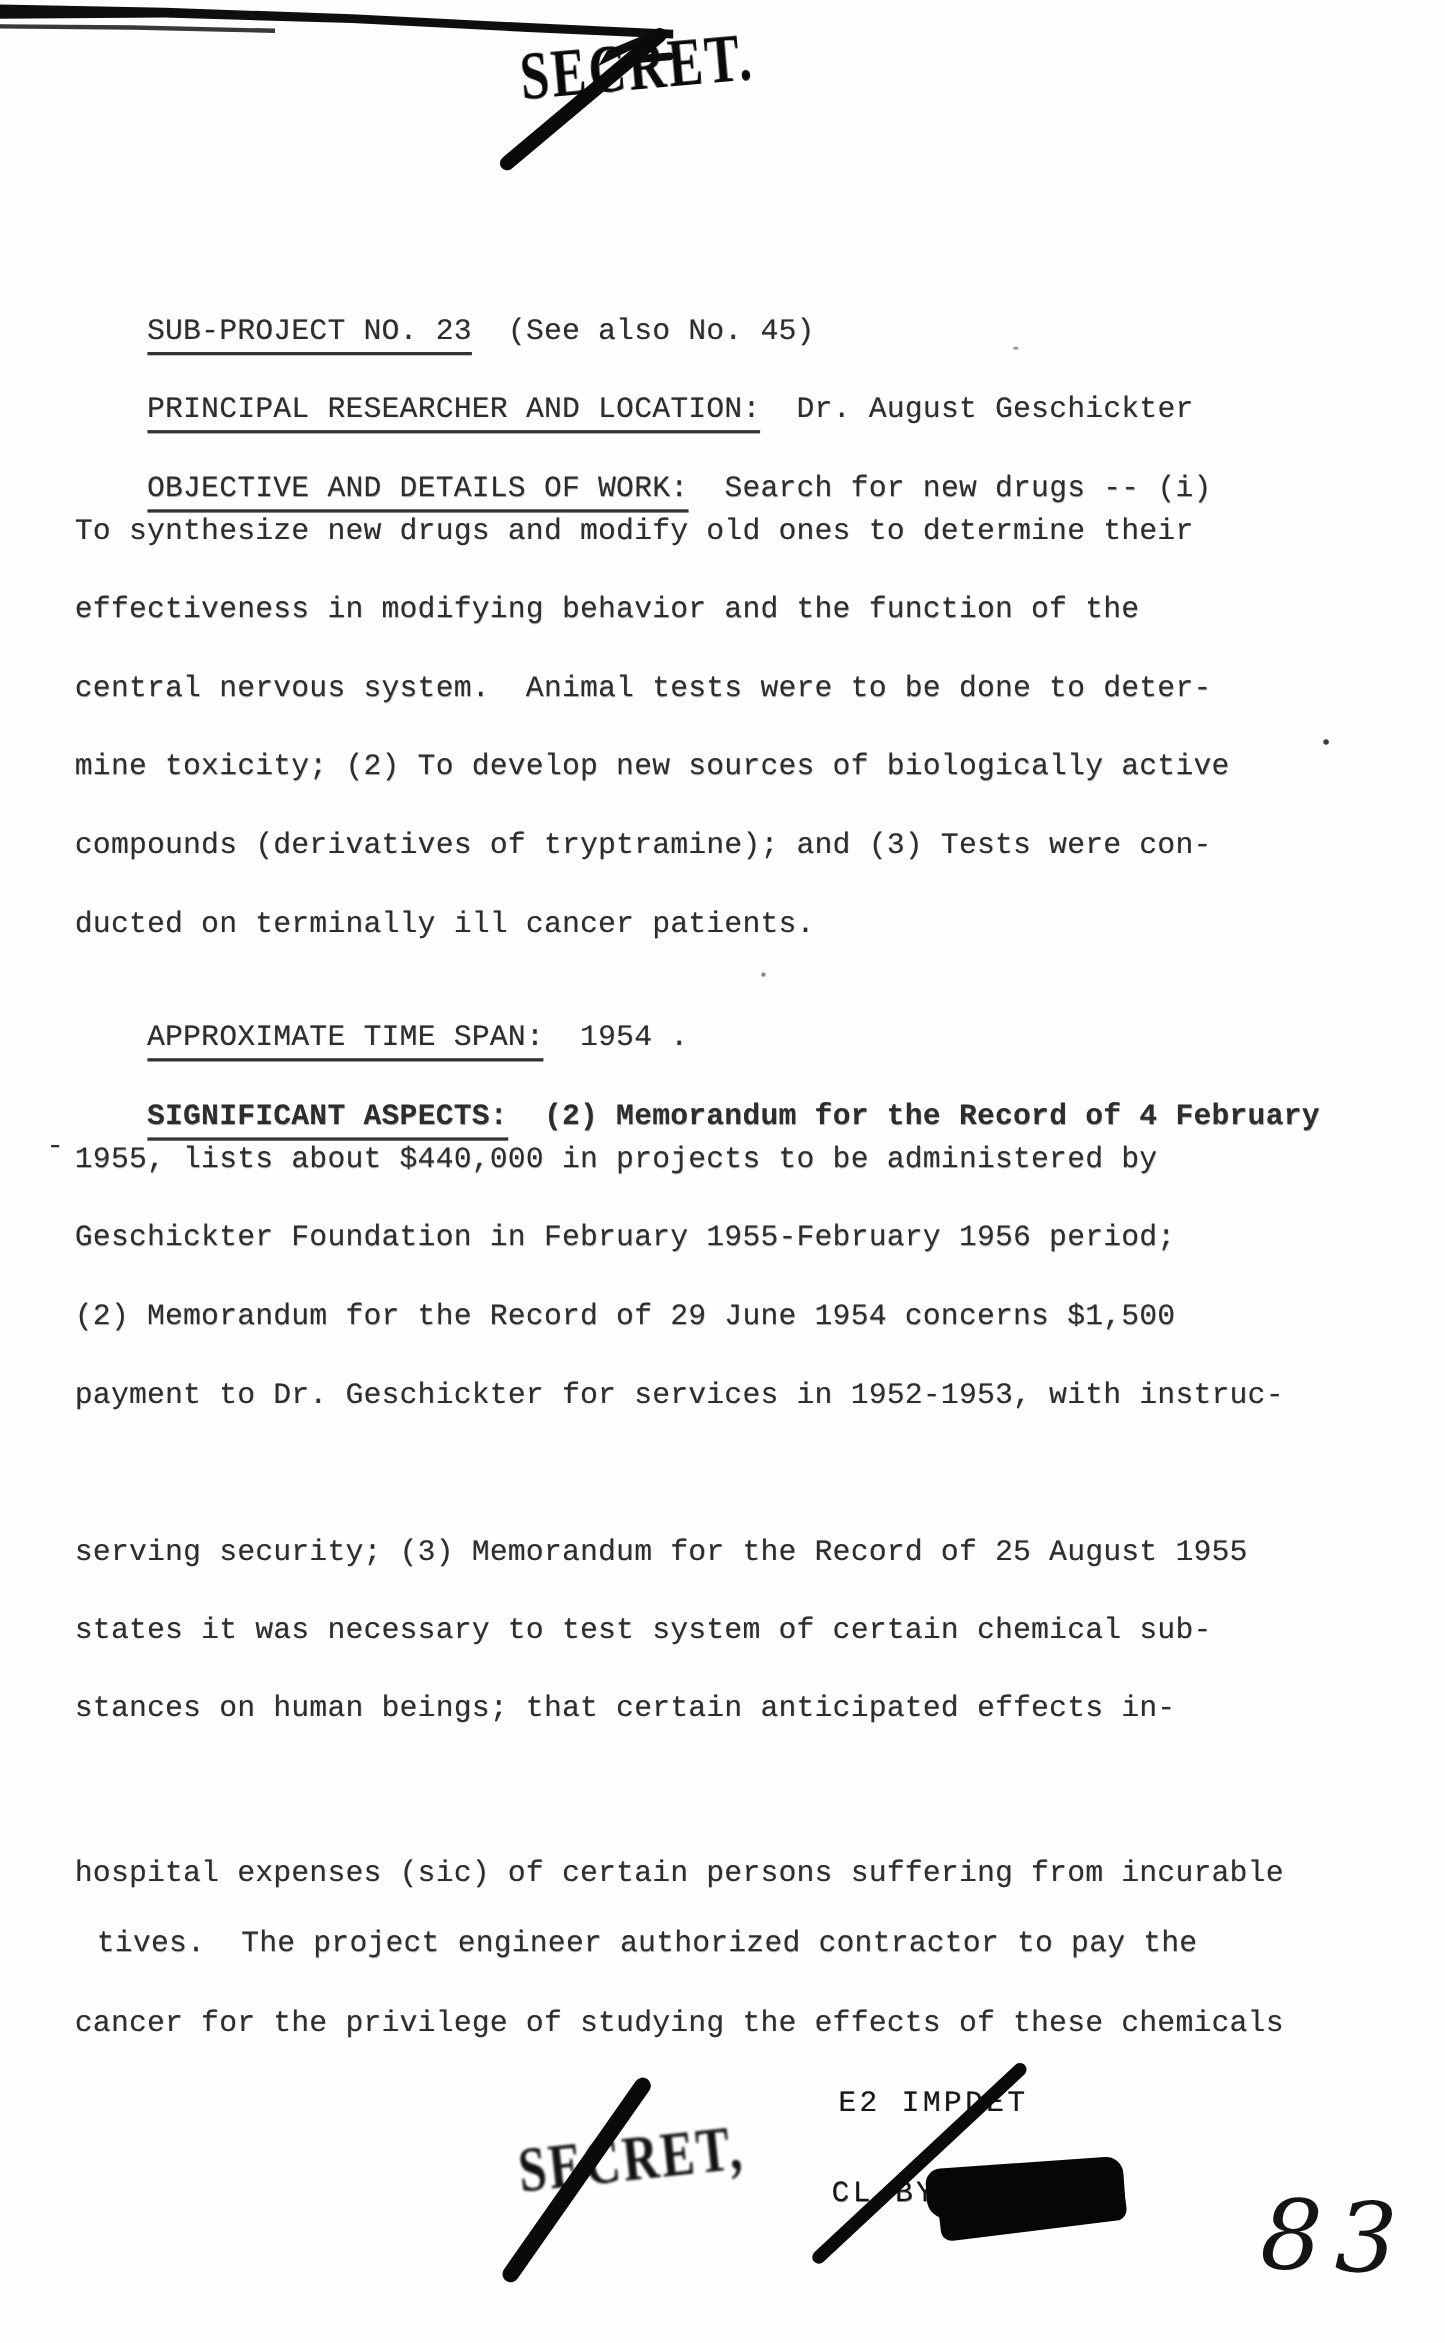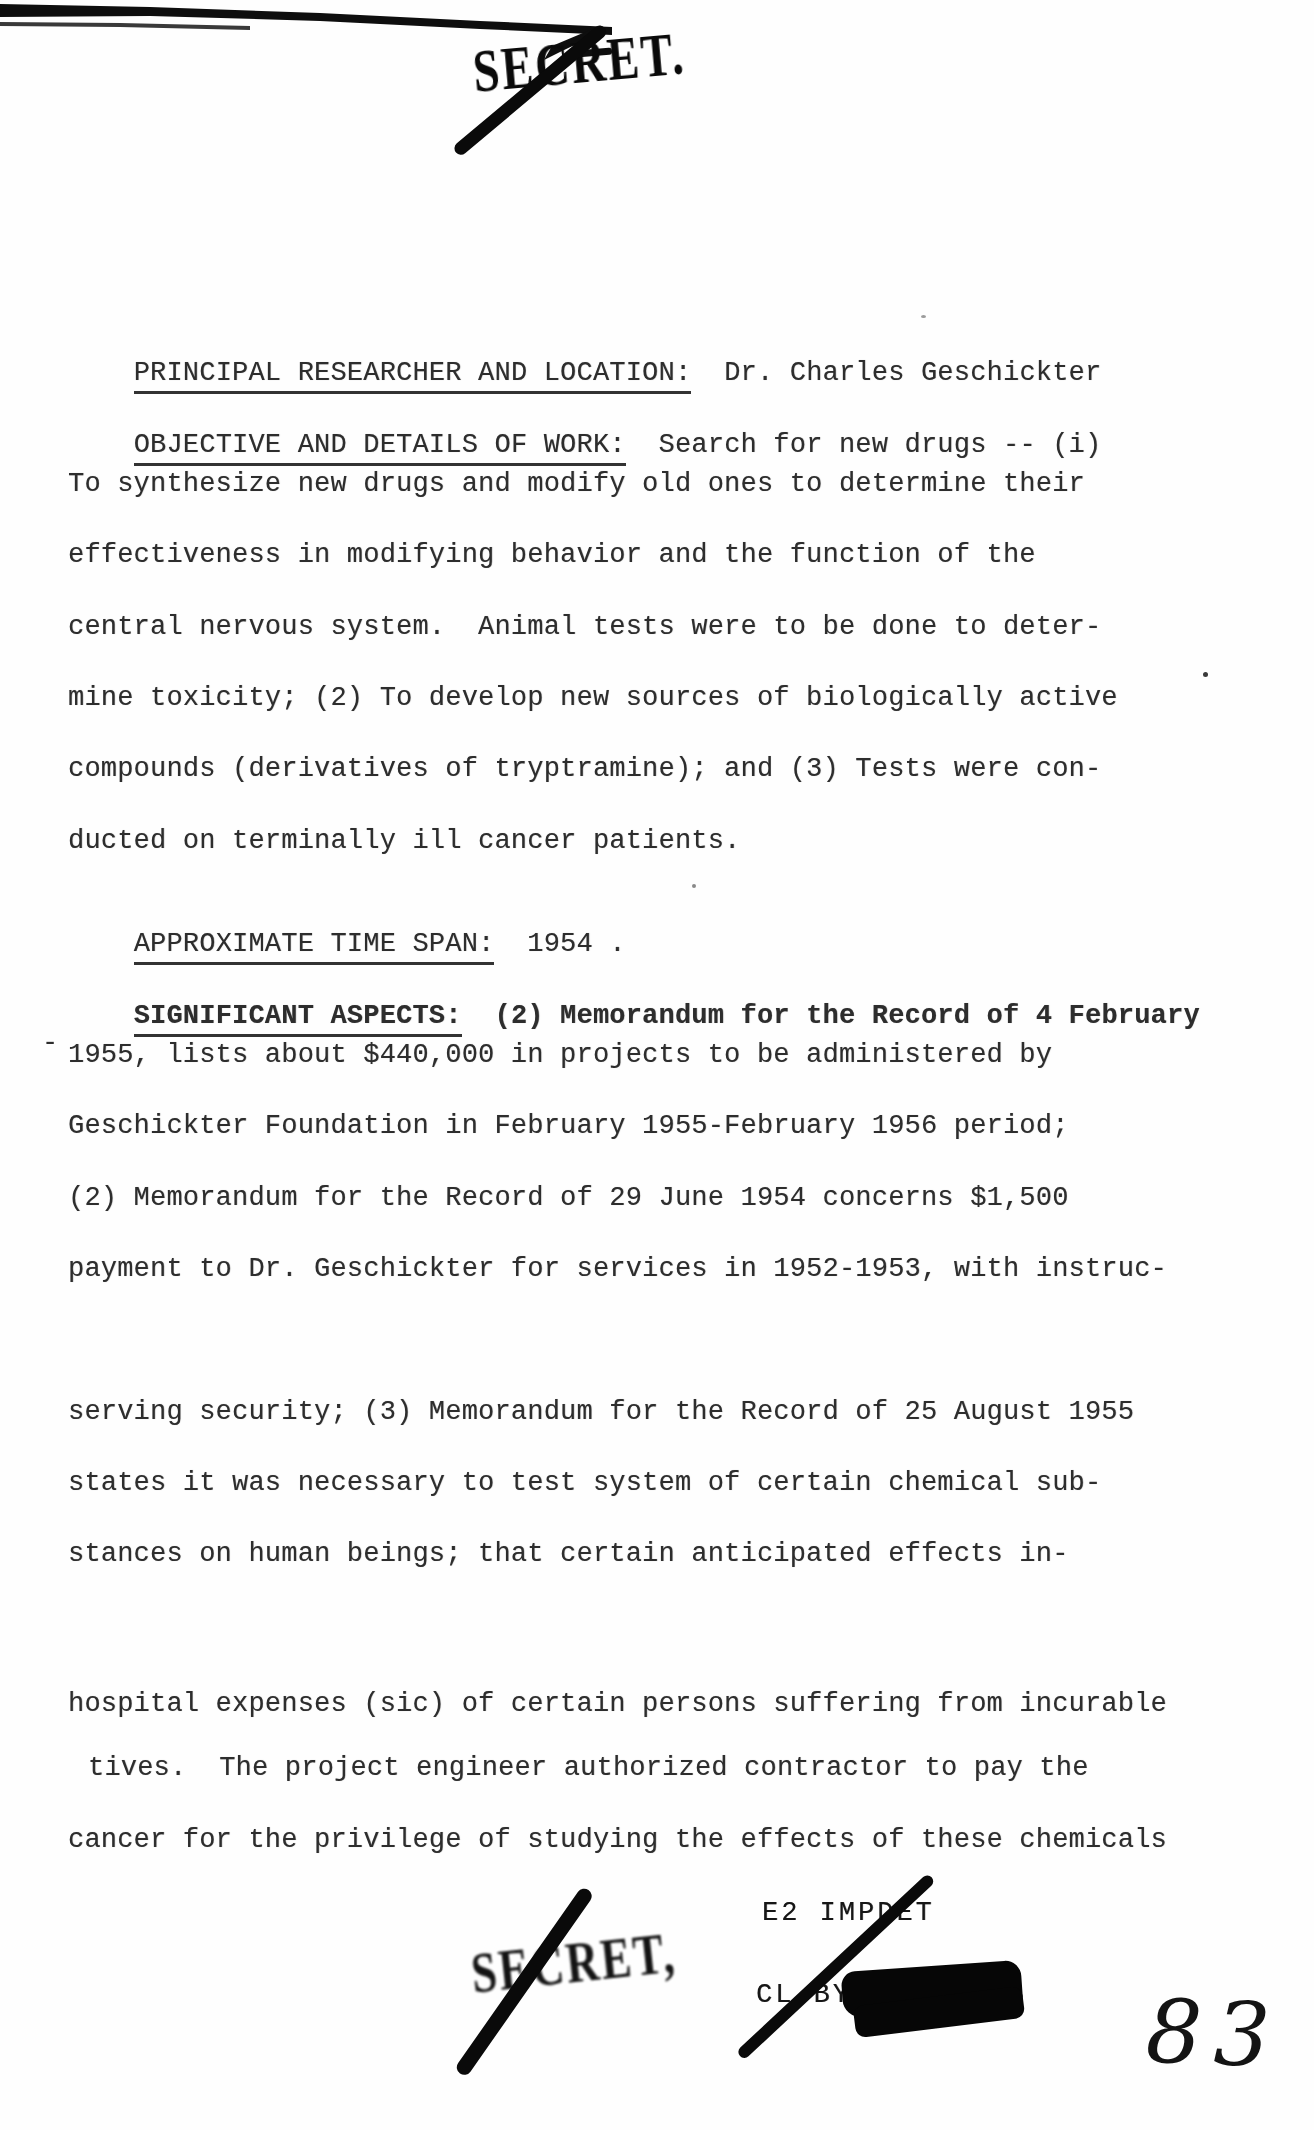--- a/index.html
+++ b/index.html
@@ -104,22 +104,25 @@
   <svg id="scan-artifact-top" width="640" height="70" viewBox="0 0 640 70">
     <polygon points="0,4 150,7 320,13 480,21 612,27 612,35 480,29 320,21 150,16 0,17" fill="#0e0e0e"></polygon>
     <polygon points="0,22 120,23 250,26 250,30 120,27 0,26" fill="#161616" opacity="0.85"></polygon>
     <path d="M612,27 L560,52 L544,60 L552,46 L590,30 Z" fill="#0e0e0e"></path>
     <rect x="576" y="49" width="36" height="7" rx="3" fill="#0e0e0e" transform="rotate(-5 594 52)"></rect>
   </svg>
 
   <div id="stamp-top" class="stamp-classification">SECRET.</div>
   <div id="strike-top" class="strike"></div>
 
+  <div class="line" style="top:254px;">
+    <span class="u">SUB-PROJECT NO. 23</span><span>  (See also No. 45)</span>
+  </div>
   <div class="line" style="top:325px;">
-    <span class="u">PRINCIPAL RESEARCHER AND LOCATION:</span><span>  Dr. Charles Geschickter</span>
+    <span class="u">PRINCIPAL RESEARCHER AND LOCATION:</span><span>  Dr. August Geschickter</span>
   </div>
   <div class="line" style="top:397px;">
     <span class="u">OBJECTIVE AND DETAILS OF WORK:</span><span>  Search for new drugs -- (i)</span>
   </div>
   <div class="line" style="top:468px;"><span>To synthesize new drugs and modify old ones to determine their</span></div>
   <div class="line" style="top:539px;"><span>effectiveness in modifying behavior and the function of the</span></div>
   <div class="line" style="top:611px;"><span>central nervous system.  Animal tests were to be done to deter-</span></div>
   <div class="line" style="top:682px;"><span>mine toxicity; (2) To develop new sources of biologically active</span></div>
   <div class="line" style="top:753px;"><span>compounds (derivatives of tryptramine); and (3) Tests were con-</span></div>
   <div class="line" style="top:825px;"><span>ducted on terminally ill cancer patients.</span></div>

